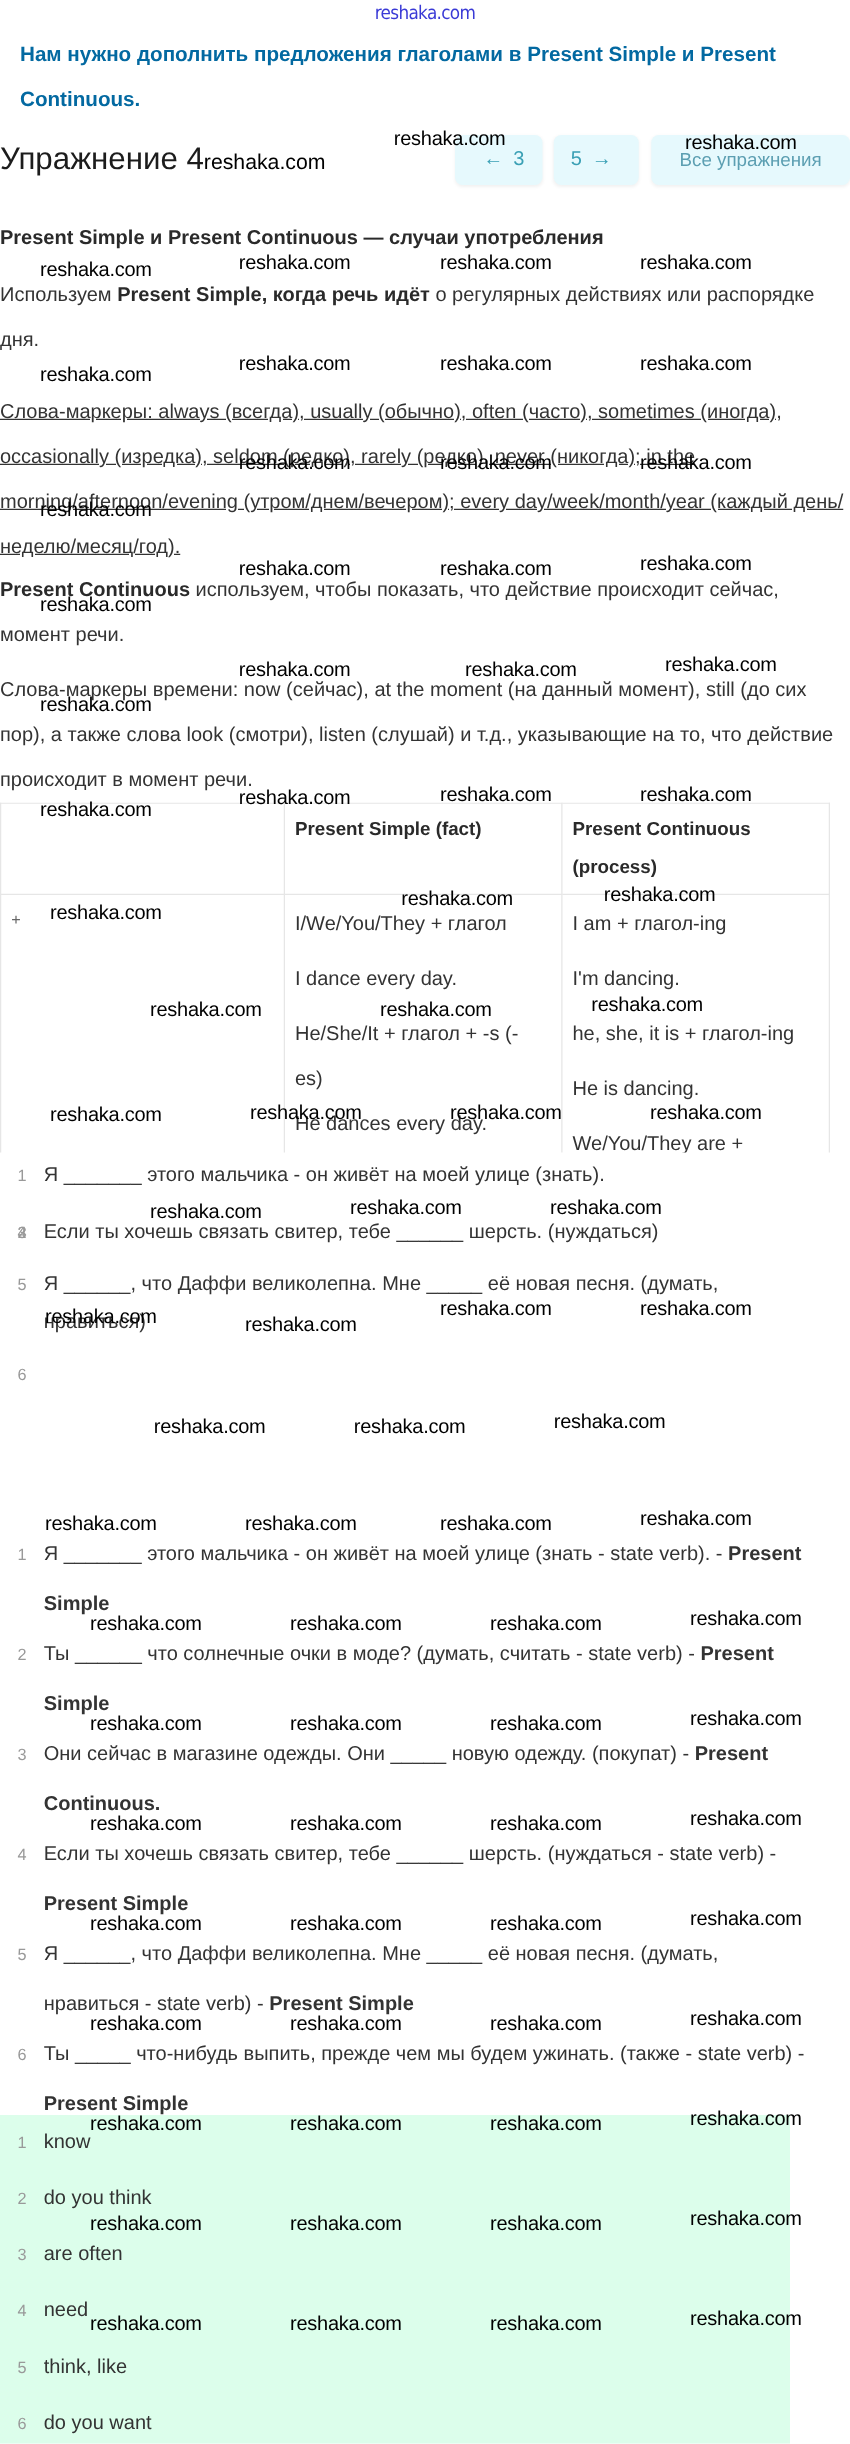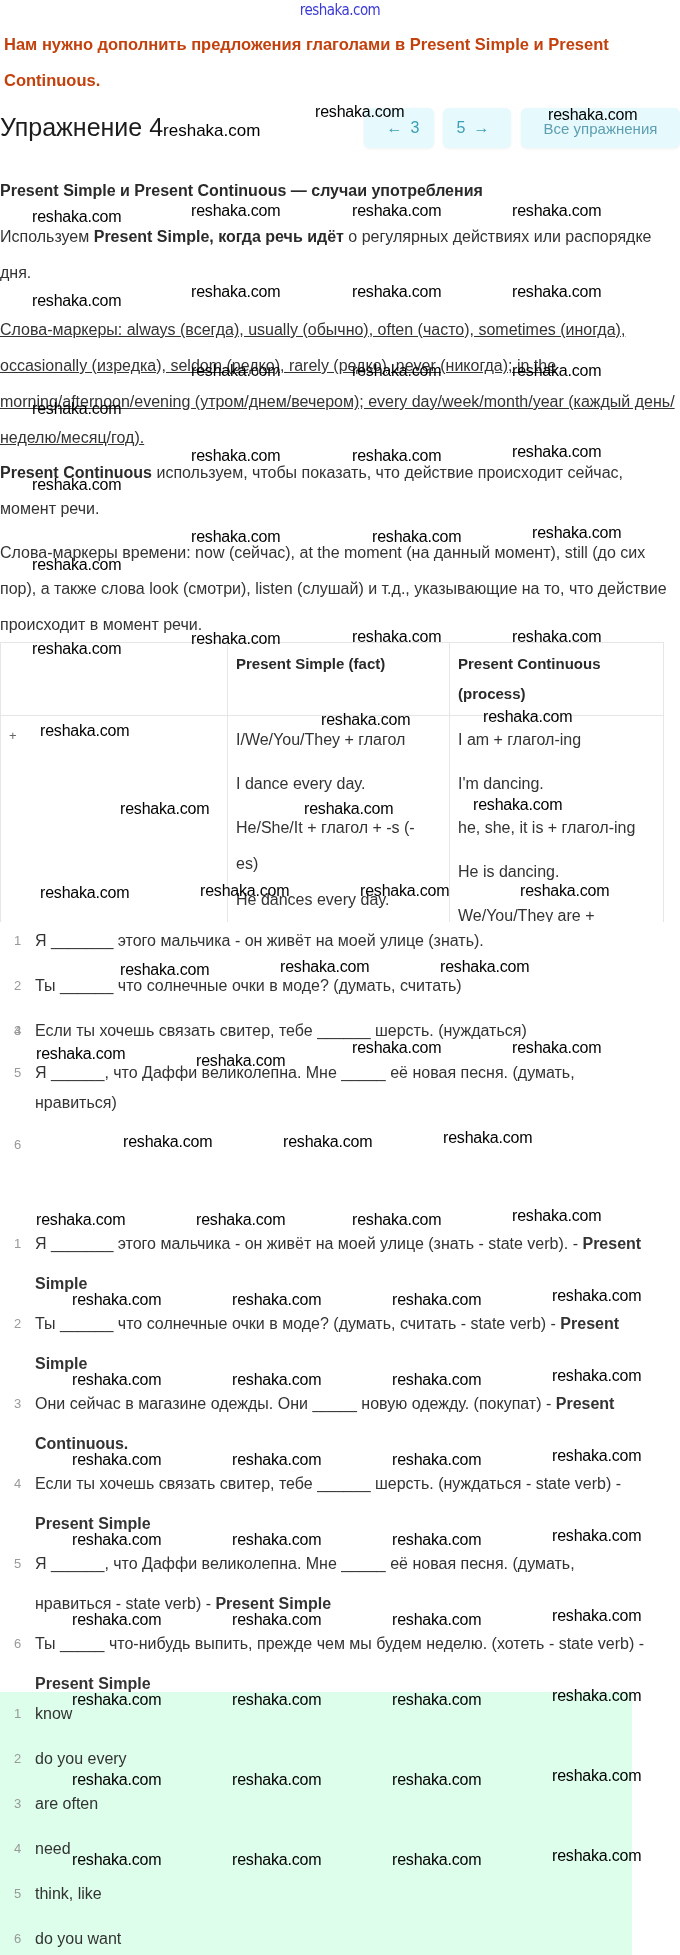--- a/index.html
+++ b/index.html
@@ -7,22 +7,22 @@
     width: 680px; height: 1955px; position: relative; overflow: hidden;
     font-family: "Liberation Sans", sans-serif; color: #2b2b2b;
   }
   .abs { position: absolute; }
   .top-wm {
     left: 0; width: 680px; top: 1px; text-align: center;
     font-family: "DejaVu Sans", sans-serif; font-size: 15px; color: #3a3ad6;
     letter-spacing: -0.6px; transform: scaleX(0.9);
   }
   .intro {
-    left: 4px; top: 26px; width: 660px; font-size: 16.5px; font-weight: bold;
-    line-height: 36px; color: #c2410c;
+    left: 16px; top: 26px; width: 660px; font-size: 16.5px; font-weight: bold;
+    line-height: 36px; color: #0369a1;
   }
   .ex-title { left: 0; top: 113px; font-size: 25px; color: #1c1c1c; white-space: nowrap; }
   .ex-title .wm-inline { font-family: "Liberation Sans", sans-serif; font-size: 17px; color: #000; }
   .nav-btn {
     top: 108px; height: 40px; background: #e6f9fd; border-radius: 6px;
     color: #3aa0b5; font-size: 16px; display: flex; align-items: center; justify-content: center;
     box-shadow: 0 1px 3px rgba(0,0,0,0.06);
   }
   .nav-prev { left: 364px; width: 70px; }
   .nav-next { left: 443px; width: 68px; }
@@ -112,40 +112,40 @@
         <div class="cell-gap"></div>
         <div class="cell-line">We/You/They are +</div>
       </td>
     </tr>
   </tbody>
     </table>
 </div>
 
 <ol class="tasks" style="top:923px;">
   <li style="margin-bottom:9px;"><span class="num">1</span><span>Я _______ этого мальчика - он живёт на моей улице (знать).</span></li>
-  <li style="margin-bottom:9px;"><span class="num">2</span><span>Ты ______ что солнечные очки в моде? (думать, считать)</span></li>
+  <li style="margin-bottom:9px;"><span class="num">2</span></li>
   <li style="margin-bottom:9px;"><span class="num">3</span></li>
   <li style="margin-bottom:9px;"><span class="num">4</span><span>Если ты хочешь связать свитер, тебе ______ шерсть. (нуждаться)</span></li>
   <li style="margin-bottom:9px;line-height:30px;padding-right:60px;"><span class="num">5</span><span>Я ______, что Даффи великолепна. Мне _____ её новая песня. (думать, нравиться)</span></li>
   <li><span class="num">6</span></li>
 </ol>
 
 <ol class="tasks" style="top:1224px;line-height:40px;">
   <li style="line-height:40px;padding-right:10px;"><span class="num">1</span><span>Я _______ этого мальчика - он живёт на моей улице (знать - state verb). - </span><b>Present Simple</b></li>
   <li style="line-height:40px;padding-right:60px;"><span class="num">2</span><span>Ты ______ что солнечные очки в моде? (думать, считать - state verb) - </span><b>Present Simple</b></li>
   <li style="line-height:40px;padding-right:60px;"><span class="num">3</span><span>Они сейчас в магазине одежды. Они _____ новую одежду. (покупат) - </span><b>Present Continuous.</b></li>
   <li style="line-height:40px;padding-right:10px;"><span class="num">4</span><span>Если ты хочешь связать свитер, тебе ______ шерсть. (нуждаться - state verb) - </span><b>Present Simple</b></li>
   <li style="line-height:40px;padding-right:40px;"><span class="num">5</span><span>Я ______, что Даффи великолепна. Мне _____ её новая песня. (думать, нравиться - state verb) - </span><b>Present Simple</b></li>
-  <li style="line-height:40px;padding-right:0px;"><span class="num">6</span><span>Ты _____ что-нибудь выпить, прежде чем мы будем неделю. (хотеть - state verb) - </span><b>Present Simple</b></li>
+  <li style="line-height:40px;padding-right:0px;"><span class="num">6</span><span>Ты _____ что-нибудь выпить, прежде чем мы будем ужинать. (также - state verb) - </span><b>Present Simple</b></li>
 </ol>
 
 <div class="answer-box"></div>
 <ol class="tasks" style="top:1696px;">
   <li style="margin-bottom:9px;"><span class="num">1</span><span>know</span></li>
-  <li style="margin-bottom:9px;"><span class="num">2</span><span>do you every</span></li>
+  <li style="margin-bottom:9px;"><span class="num">2</span><span>do you think</span></li>
   <li style="margin-bottom:9px;"><span class="num">3</span><span>are often</span></li>
   <li style="margin-bottom:9px;"><span class="num">4</span><span>need</span></li>
   <li style="margin-bottom:9px;"><span class="num">5</span><span>think, like</span></li>
   <li><span class="num">6</span><span>do you want</span></li>
 </ol>
 
 <div id="wm-layer">
     <div class="wm" style="left: 315px; top: 103px;">reshaka.com</div>
     <div class="wm" style="left: 548px; top: 106px;">reshaka.com</div>
     <div class="wm" style="left: 32px; top: 208px;">reshaka.com</div>

